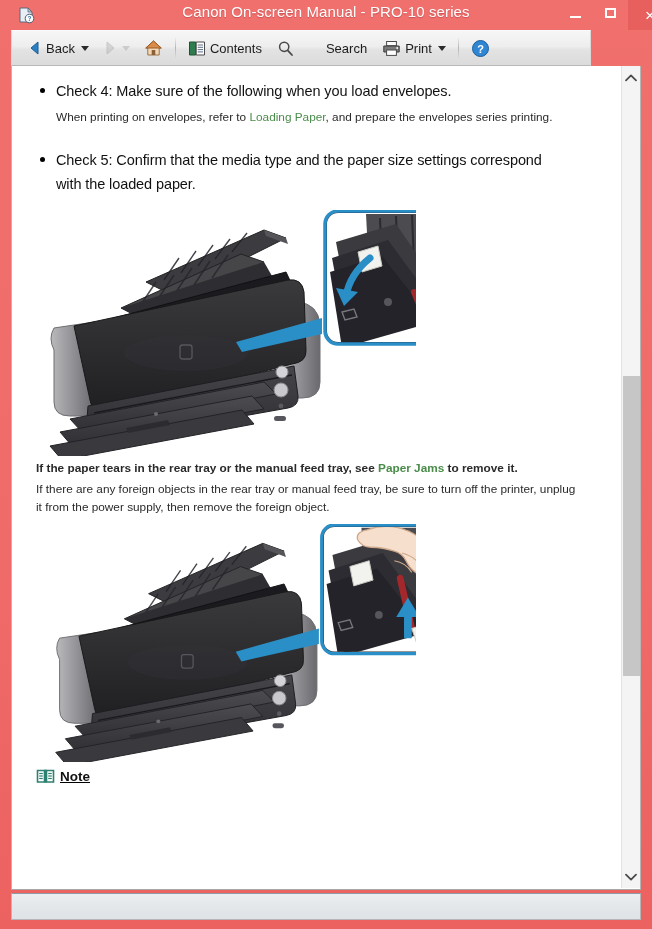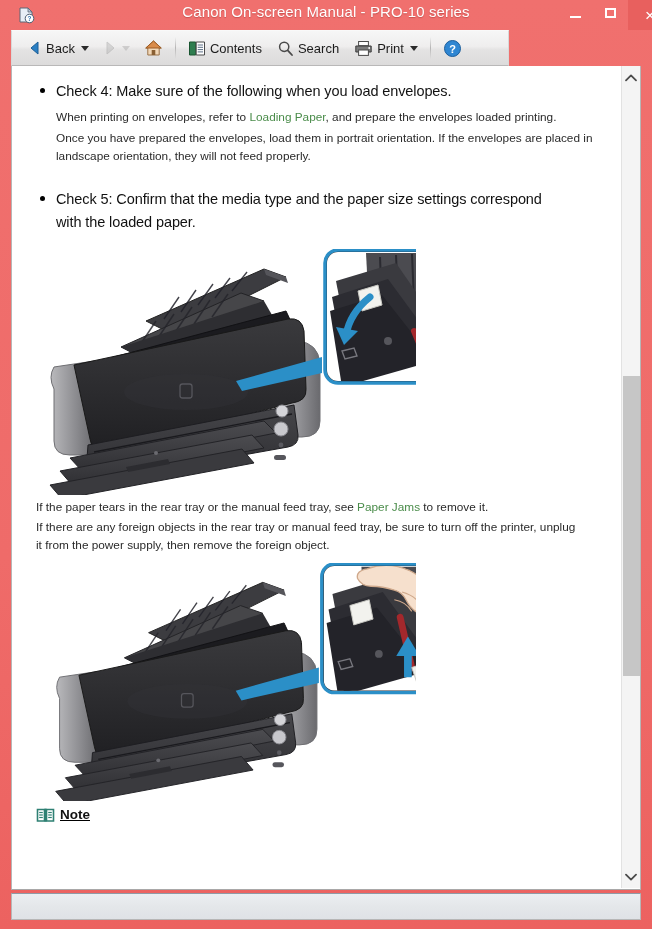--- a/index.html
+++ b/index.html
@@ -32,21 +32,21 @@
   .winbtns{position:absolute;right:4px;top:0;height:30px;display:flex;}
   .winbtn{
     width:35px;height:26px;display:flex;align-items:center;justify-content:center;
     color:#ffffff;font-size:14px;line-height:1;
   }
   .winbtn.min span{display:block;width:11px;height:2px;background:#fff;margin-top:7px;}
   .winbtn.max span{display:block;width:11px;height:10px;border:2px solid #fff;box-sizing:border-box;}
   .winbtn.close{background:#e8605e;width:44px;height:30px;font-size:17px;}
   
   .toolbar{
-    position:absolute;left:11px;top:30px;width:498px;height:36px;
+    position:absolute;left:11px;top:30px;width:580px;height:36px;
     background:linear-gradient(to bottom,#f6f6f6 0%,#efeeee 45%,#e4e3e3 55%,#dcdbdb 100%);
     border-top:1px solid #f9f9f9;
     border-left:1px solid #d9d8d8;
     border-right:1px solid #d9d8d8;
     border-bottom:1px solid #b9b8b8;
     box-sizing:border-box;
     display:flex;align-items:center;
   }
   .tb-item{
     display:flex;align-items:center;height:28px;padding:0 5px;
@@ -200,21 +200,21 @@
               <line x1="9.7" y1="7.3" x2="15" y2="7.3"></line>
             <line x1="9.7" y1="9.6" x2="15" y2="9.6"></line>
               <line x1="9.7" y1="11.9" x2="15" y2="11.9"></line>
           </g>
         </svg>
       </span>
       <span class="tb-label">Contents</span>
     </div>
 
 
-    <div class="tb-item" style="margin-left:5px;">
+    <div class="tb-item" style="margin-left:5px;gap:28px;">
       <span class="ico">
         <svg width="17" height="17" viewBox="0 0 17 17">
           <circle cx="7.2" cy="6.8" r="4.6" fill="none" stroke="#4a4a4a" stroke-width="1.5"></circle>
           <line x1="10.7" y1="10.4" x2="15" y2="15" stroke="#4a4a4a" stroke-width="1.8" stroke-linecap="round"></line>
         </svg>
       </span>
       <span class="tb-label">Search</span>
     </div>
 
     <div class="tb-item" style="margin-left:5px;">
@@ -244,23 +244,22 @@
 
   <div class="content-wrap">
 
     <div class="page">
 
       <ul class="checks">
 
         <li class="check">
           <div class="hd">Check 4: Make sure of the following when you load envelopes.</div>
           <div class="body-p">
-            <span>When printing on envelopes, refer to </span><span class="lnk">Loading Paper</span><span>, and prepare the envelopes loaded printing.</span>
+            <span>When printing on envelopes, refer to </span><span class="lnk">Loading Paper</span><span>, and prepare the envelopes series printing.</span>
           </div>
-          <div class="body-p tight">Once you have prepared the envelopes, load them in portrait orientation. If the envelopes are placed in landscape orientation, they will not feed properly.</div>
         </li>
 
         <li class="check" style="margin-top:22px;width:505px;">
           <div class="hd">Check 5: Confirm that the media type and the paper size settings correspond with the loaded paper.</div>
         </li>
 
       </ul>
 
       <div class="figure" style="height:246px;">
         <svg width="380" height="246" viewBox="0 0 380 246">
@@ -359,21 +358,21 @@
               <path d="M334,48 q-20,16 -24,38" stroke="#2b8fc7" stroke-width="7" fill="none" stroke-linecap="round"></path>
               <polygon points="300,78 322,82 308,96" fill="#2b8fc7"></polygon>
 
               <polygon points="306,102 318,99 321,107 309,110" fill="none" stroke="#77777e" stroke-width="1.4"></polygon>
               <circle cx="352" cy="92" r="4" fill="#56565c"></circle>
             </g>
           </g>
         </svg>
       </div>
 
-      <div class="body-p" style="margin-top:4px;">
+      <div class="body-p" style="margin-top:4px;font-weight:bold;">
         <span>If the paper tears in the rear tray or the manual feed tray, see </span><span class="lnk">Paper Jams</span><span> to remove it.</span>
       </div>
       <div class="body-p tight" style="width:545px;">If there are any foreign objects in the rear tray or manual feed tray, be sure to turn off the printer, unplug it from the power supply, then remove the foreign object.</div>
 
       <div class="figure" style="height:238px;margin-top:8px;">
         <svg width="380" height="238" viewBox="0 0 380 246">
           <g>
             <polygon points="110,72 228,20 250,28 136,85" fill="#3c3c40" stroke="#222" stroke-width="1"></polygon>
             <polygon points="228,20 250,28 252,34 230,26" fill="#55555a"></polygon>
             <g stroke="#22222a" stroke-width="1.4" opacity=".85">

